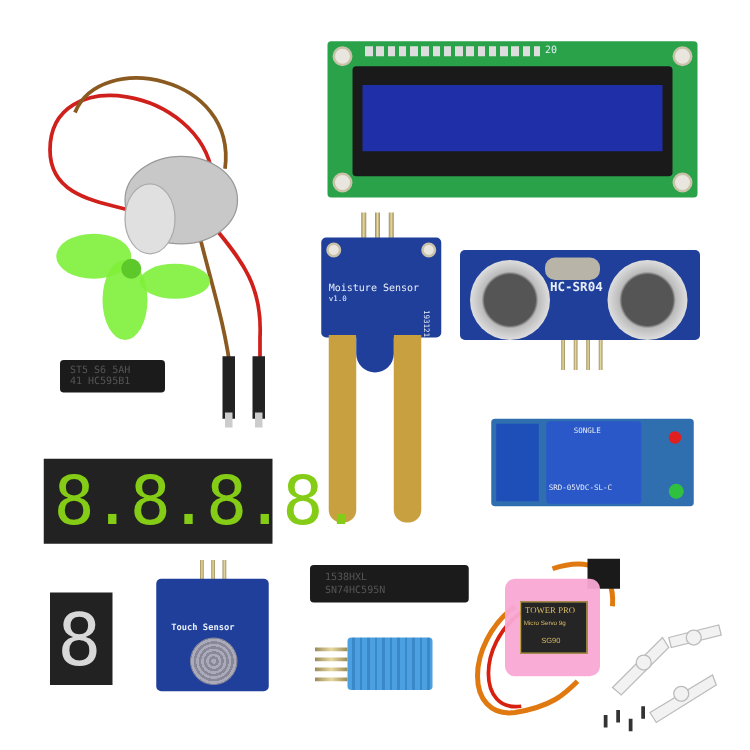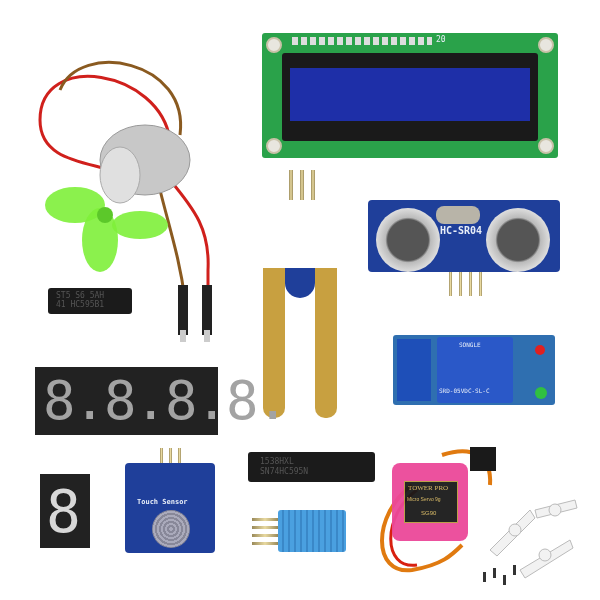--- a/index.html
+++ b/index.html
@@ -44,20 +44,27 @@
   <span class="silk" style="left:174px;top:2px;font-size:8px;">20</span>
   <div class="abs" style="left:20px;top:20px;width:256px;height:88px;background:#1a1a1a;border-radius:3px;">
     <div class="abs" style="left:8px;top:15px;width:240px;height:53px;background:#1e2fa8;"></div>
   </div>
 </div>
 
 <div class="abs" style="left:255px;top:170px;width:100px;height:260px;">
   <div class="pin" style="left:34px;top:0;width:4px;height:30px;"></div>
   <div class="pin" style="left:45px;top:0;width:4px;height:30px;"></div>
   <div class="pin" style="left:56px;top:0;width:4px;height:30px;"></div>
+  <div class="pcb-blue abs" style="left:2px;top:20px;width:96px;height:80px;">
+    <div class="hole" style="left:4px;top:4px;width:8px;height:8px;"></div>
+    <div class="hole" style="right:4px;top:4px;width:8px;height:8px;"></div>
+    <span class="silk" style="left:6px;top:36px;font-size:8px;">Moisture Sensor</span>
+    <span class="silk" style="left:6px;top:46px;font-size:6px;">v1.0</span>
+    <span class="silk" style="left:80px;top:58px;font-size:6px;writing-mode:vertical-rl;">193121</span>
+  </div>
   <div class="abs" style="left:8px;top:98px;width:22px;height:150px;background:#c8a040;border-radius:0 0 10px 10px;"></div>
   <div class="abs" style="left:60px;top:98px;width:22px;height:150px;background:#c8a040;border-radius:0 0 10px 10px;"></div>
   <div class="abs" style="left:30px;top:98px;width:30px;height:30px;background:#1f3f9a;border-radius:0 0 15px 15px;"></div>
 </div>
 
 <div class="abs" style="left:368px;top:200px;width:192px;height:100px;">
   <div class="pcb-blue abs" style="left:0;top:0;width:192px;height:72px;">
     <div class="abs" style="left:68px;top:6px;width:44px;height:18px;background:#b8b4a8;border-radius:8px;"></div>
     <span class="silk" style="left:72px;top:25px;font-size:10px;font-weight:bold;">HC-SR04</span>
   </div>
@@ -78,21 +85,21 @@
   <div class="abs" style="left:142px;top:10px;width:10px;height:10px;border-radius:50%;background:#e02020;"></div>
   <div class="abs" style="left:142px;top:52px;width:12px;height:12px;border-radius:50%;background:#30c040;"></div>
 </div>
 
 <div class="chip" style="left:48px;top:288px;width:84px;height:26px;">
   <span class="chip-text" style="left:8px;top:3px;">ST5 S6 5AH</span>
   <span class="chip-text" style="left:8px;top:12px;">41 HC595B1</span>
 </div>
 
 <div class="disp" style="left:35px;top:367px;width:183px;height:68px;">
-  <span style="position:absolute;left:8px;top:2px;color:#a3a3a3;font-family:'DejaVu Sans Mono',monospace;font-size:54px;letter-spacing:-2px;">8.8.8.8.</span>
+  <span style="position:absolute;left:8px;top:2px;color:#84cc16;font-family:'DejaVu Sans Mono',monospace;font-size:54px;letter-spacing:-2px;">8.8.8.8.</span>
 </div>
 
 <div class="disp" style="left:40px;top:474px;width:50px;height:74px;">
   <span style="position:absolute;left:6px;top:4px;color:#d8d8d8;font-family:'DejaVu Sans Mono',monospace;font-size:58px;">8</span>
 </div>
 
 <div class="abs" style="left:125px;top:448px;width:90px;height:105px;">
   <div class="pin" style="left:35px;top:0;width:3px;height:20px;"></div>
   <div class="pin" style="left:44px;top:0;width:3px;height:20px;"></div>
   <div class="pin" style="left:53px;top:0;width:3px;height:20px;"></div>
@@ -115,21 +122,21 @@
   <div class="abs" style="left:26px;top:2px;width:68px;height:42px;background:repeating-linear-gradient(90deg,#4aa0e0 0 4px,#3a88c8 4px 6px);border-radius:3px;"></div>
 </div>
 
 <div class="abs" style="left:372px;top:445px;width:130px;height:140px;">
   <svg width="130" height="140" style="position:absolute;left:0;top:0;">
     <path d="M40 40 C0 70, 0 130, 40 125 C70 120, 80 110, 90 100" stroke="#e07a10" stroke-width="4" fill="none"></path>
     <path d="M45 45 C10 70, 10 125, 45 120" stroke="#d82010" stroke-width="3" fill="none"></path>
     <path d="M70 10 C100 0, 120 10, 118 40" stroke="#e07a10" stroke-width="4" fill="none"></path>
   </svg>
   <div class="abs" style="left:98px;top:2px;width:26px;height:24px;background:#1a1a1a;"></div>
-  <div class="abs" style="left:20px;top:18px;width:76px;height:78px;background:#ec4899;border-radius:8px;opacity:0.95;">
+  <div class="abs" style="left:32px;top:18px;width:76px;height:78px;background:#f9a8d4;border-radius:8px;opacity:0.95;">
     <div class="abs" style="left:12px;top:18px;width:52px;height:40px;background:#1a1a1a;border:1px solid #b89a40;">
       <span style="position:absolute;left:3px;top:2px;color:#d8b860;font-size:7px;font-family:'Liberation Serif',serif;white-space:nowrap;">TOWER PRO</span>
       <span style="position:absolute;left:2px;top:14px;color:#d8b860;font-size:5px;white-space:nowrap;">Micro Servo 9g</span>
       <span style="position:absolute;left:16px;top:28px;color:#d8b860;font-size:6px;">SG90</span>
     </div>
   </div>
 </div>
 
 <div class="abs" style="left:475px;top:490px;width:110px;height:100px;">
   <svg width="110" height="100">

